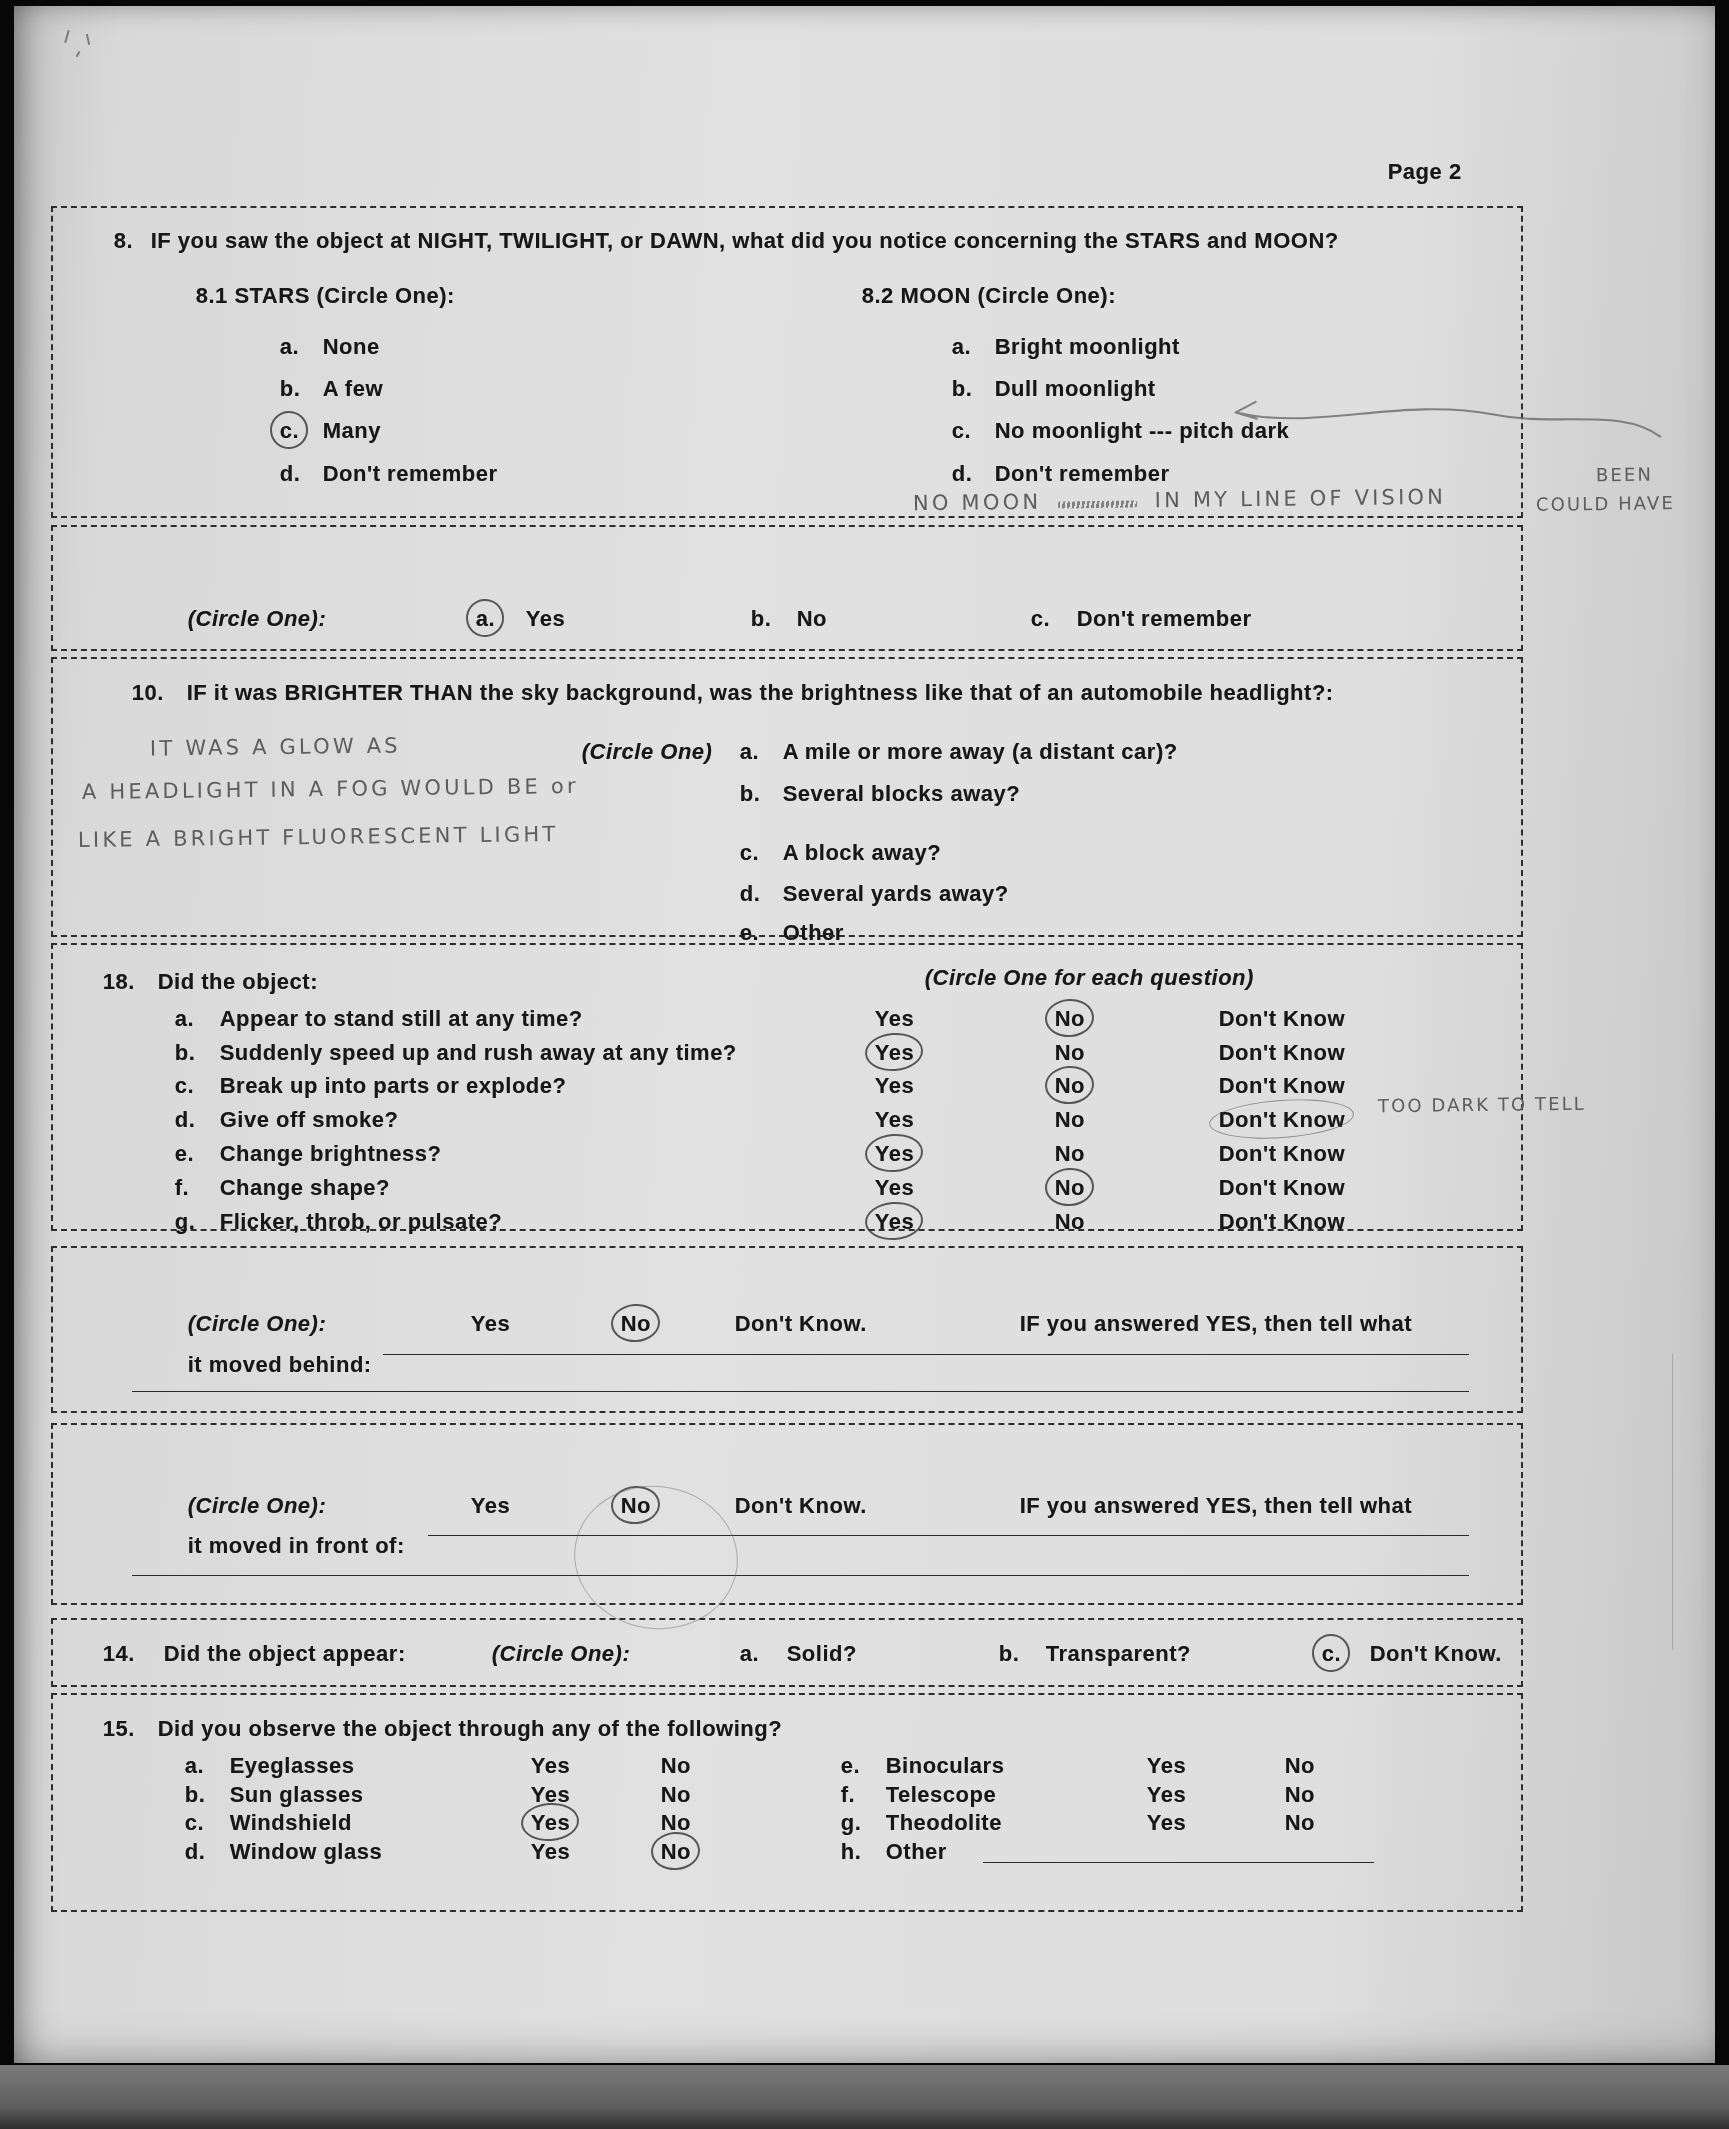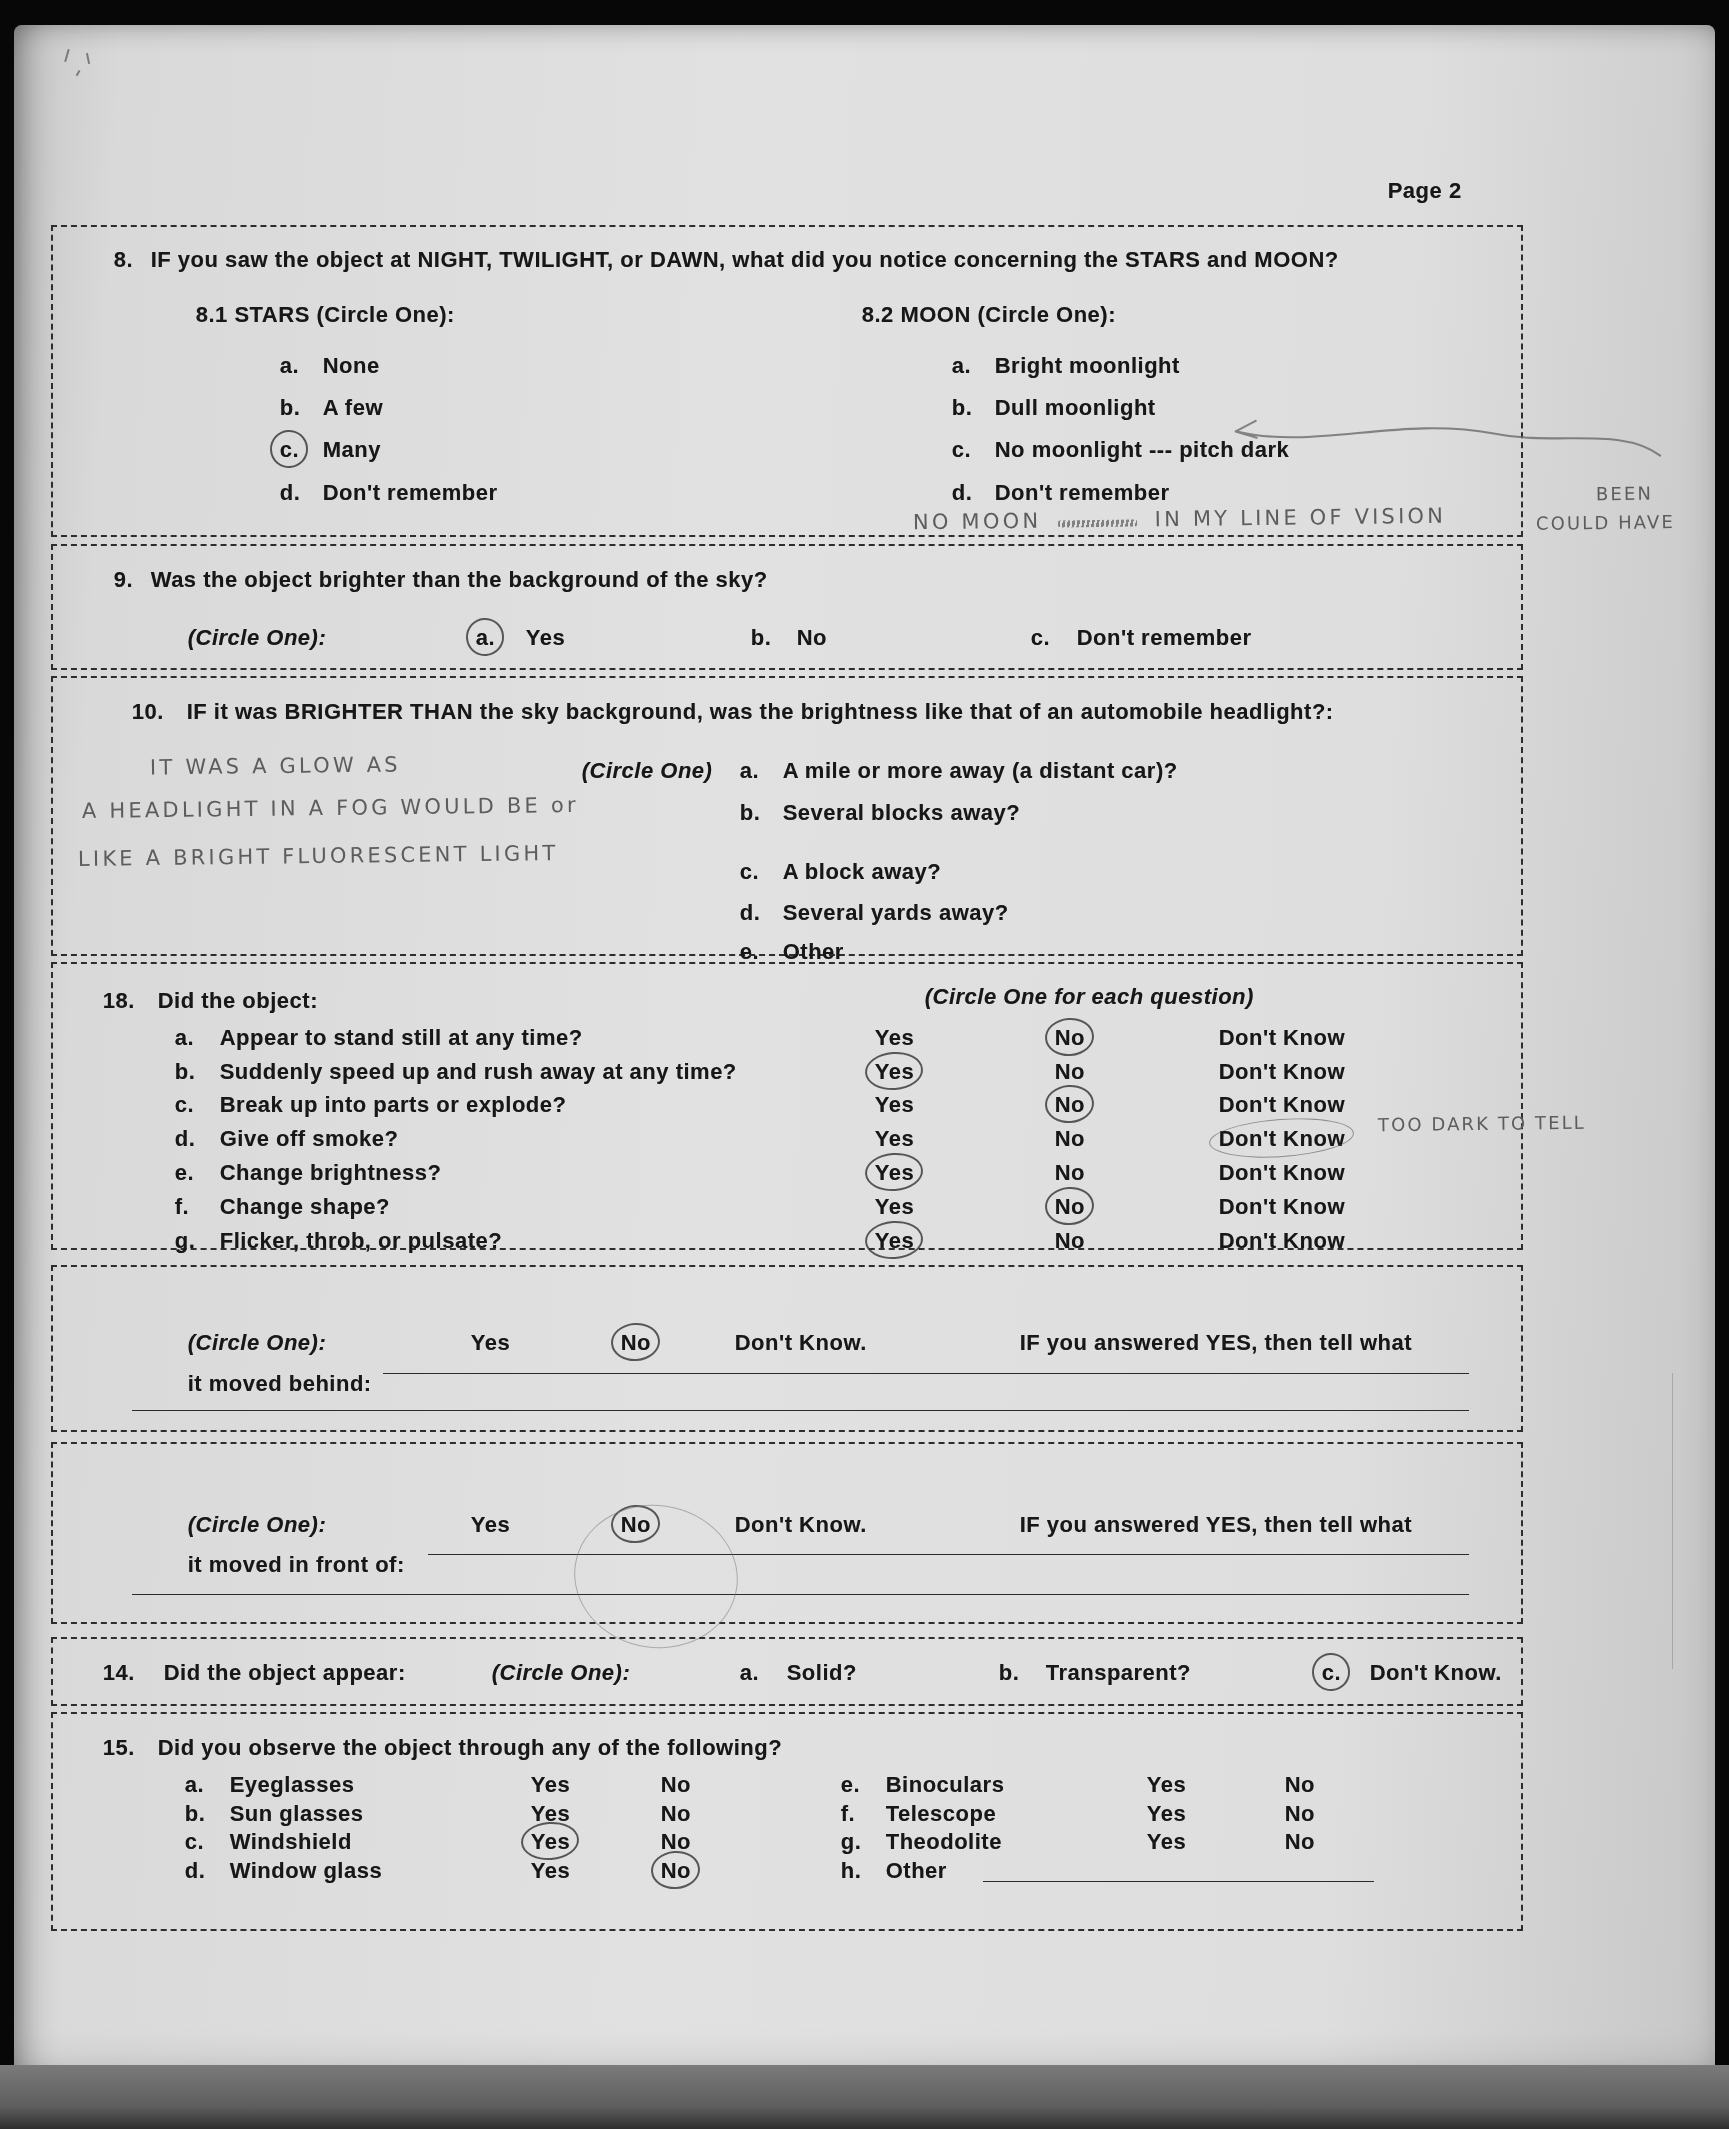--- a/index.html
+++ b/index.html
@@ -1,19 +1,19 @@
 <!DOCTYPE html>
 <html style="font-size:8.5px"><head>
 <meta charset="utf-8">
 <style>
   *{margin:0;padding:0;box-sizing:border-box}
   html,body{width:1730px;height:2129px;background:#070707;position:relative;overflow:hidden}
-  .paper{position:absolute;left:13.7px;top:25px;width:1701px;height:2057px;
+  .paper{position:absolute;left:13.7px;top:6px;width:1701px;height:2057px;
     background:linear-gradient(93deg,#c7c7c7 0%,#d9d9d9 6%,#e1e1e1 40%,#dedede 78%,#c9c9c9 98%);
-    box-shadow:inset 24px 0 37px -18px rgba(0,0,0,.40), inset -9.5px -26.4px 48px -24px rgba(0,0,0,.28), inset 0 16px 32px -21px rgba(0,0,0,.30);border-radius:8px;}
+    box-shadow:inset 24px 0 37px -18px rgba(0,0,0,.40), inset -9.5px -26.4px 48px -24px rgba(0,0,0,.28), inset 0 16px 32px -21px rgba(0,0,0,.30);}
   .bed{position:absolute;left:0;top:2065px;width:1730px;height:64px;
     background:linear-gradient(180deg,#7a7a7a 0%,#5e5e5e 65%,#2e2e2e 100%)}
   .abs{position:absolute}
   .t{font-family:"Liberation Sans",sans-serif;font-weight:700;font-size:22px;color:#171717;
      letter-spacing:0.5px;white-space:nowrap;text-shadow:0 0 0.5px rgba(25,25,25,.35)}
   .it{font-style:italic}
   .qn1{display:inline-block;min-width:37px}
   .qn2{display:inline-block;min-width:55px}
   .letter{display:inline-block;min-width:43px}
   .box{position:absolute;border:2.1px dashed #2d2d2d}
@@ -83,23 +83,20 @@
 
   <div class="abs hand" style="left:899px;top:482px">
     <span>NO MOON</span>
     <span class="scribble" style="display:inline-block;width:79px;margin:0 7.4px"></span>
     <span>IN MY LINE OF VISION</span>
   </div>
   <div class="abs hand small" style="left:1522px;top:487px">COULD HAVE</div>
   <div class="abs hand small" style="left:1582px;top:458px">BEEN</div>
 
   <div class="box" style="left:37px;top:519px;width:1472px;height:126px">
-    <div class="abs t" style="left:61px;top:21px">
-      <span class="qn1">9.</span><span>Was the object brighter than the background of the sky?</span>
-    </div>
     <div class="row" style="top:79px">
       <span class="abs t it" style="left:135px">(Circle One):</span>
       <span class="abs t" style="left:423px"><span class="circ"><span>a.</span></span></span>
       <span class="abs t" style="left:473px">Yes</span>
       <span class="abs t" style="left:698px">b.</span>
       <span class="abs t" style="left:744px">No</span>
       <span class="abs t" style="left:978px">c.</span>
       <span class="abs t" style="left:1024px">Don't remember</span>
     </div>
   </div>

